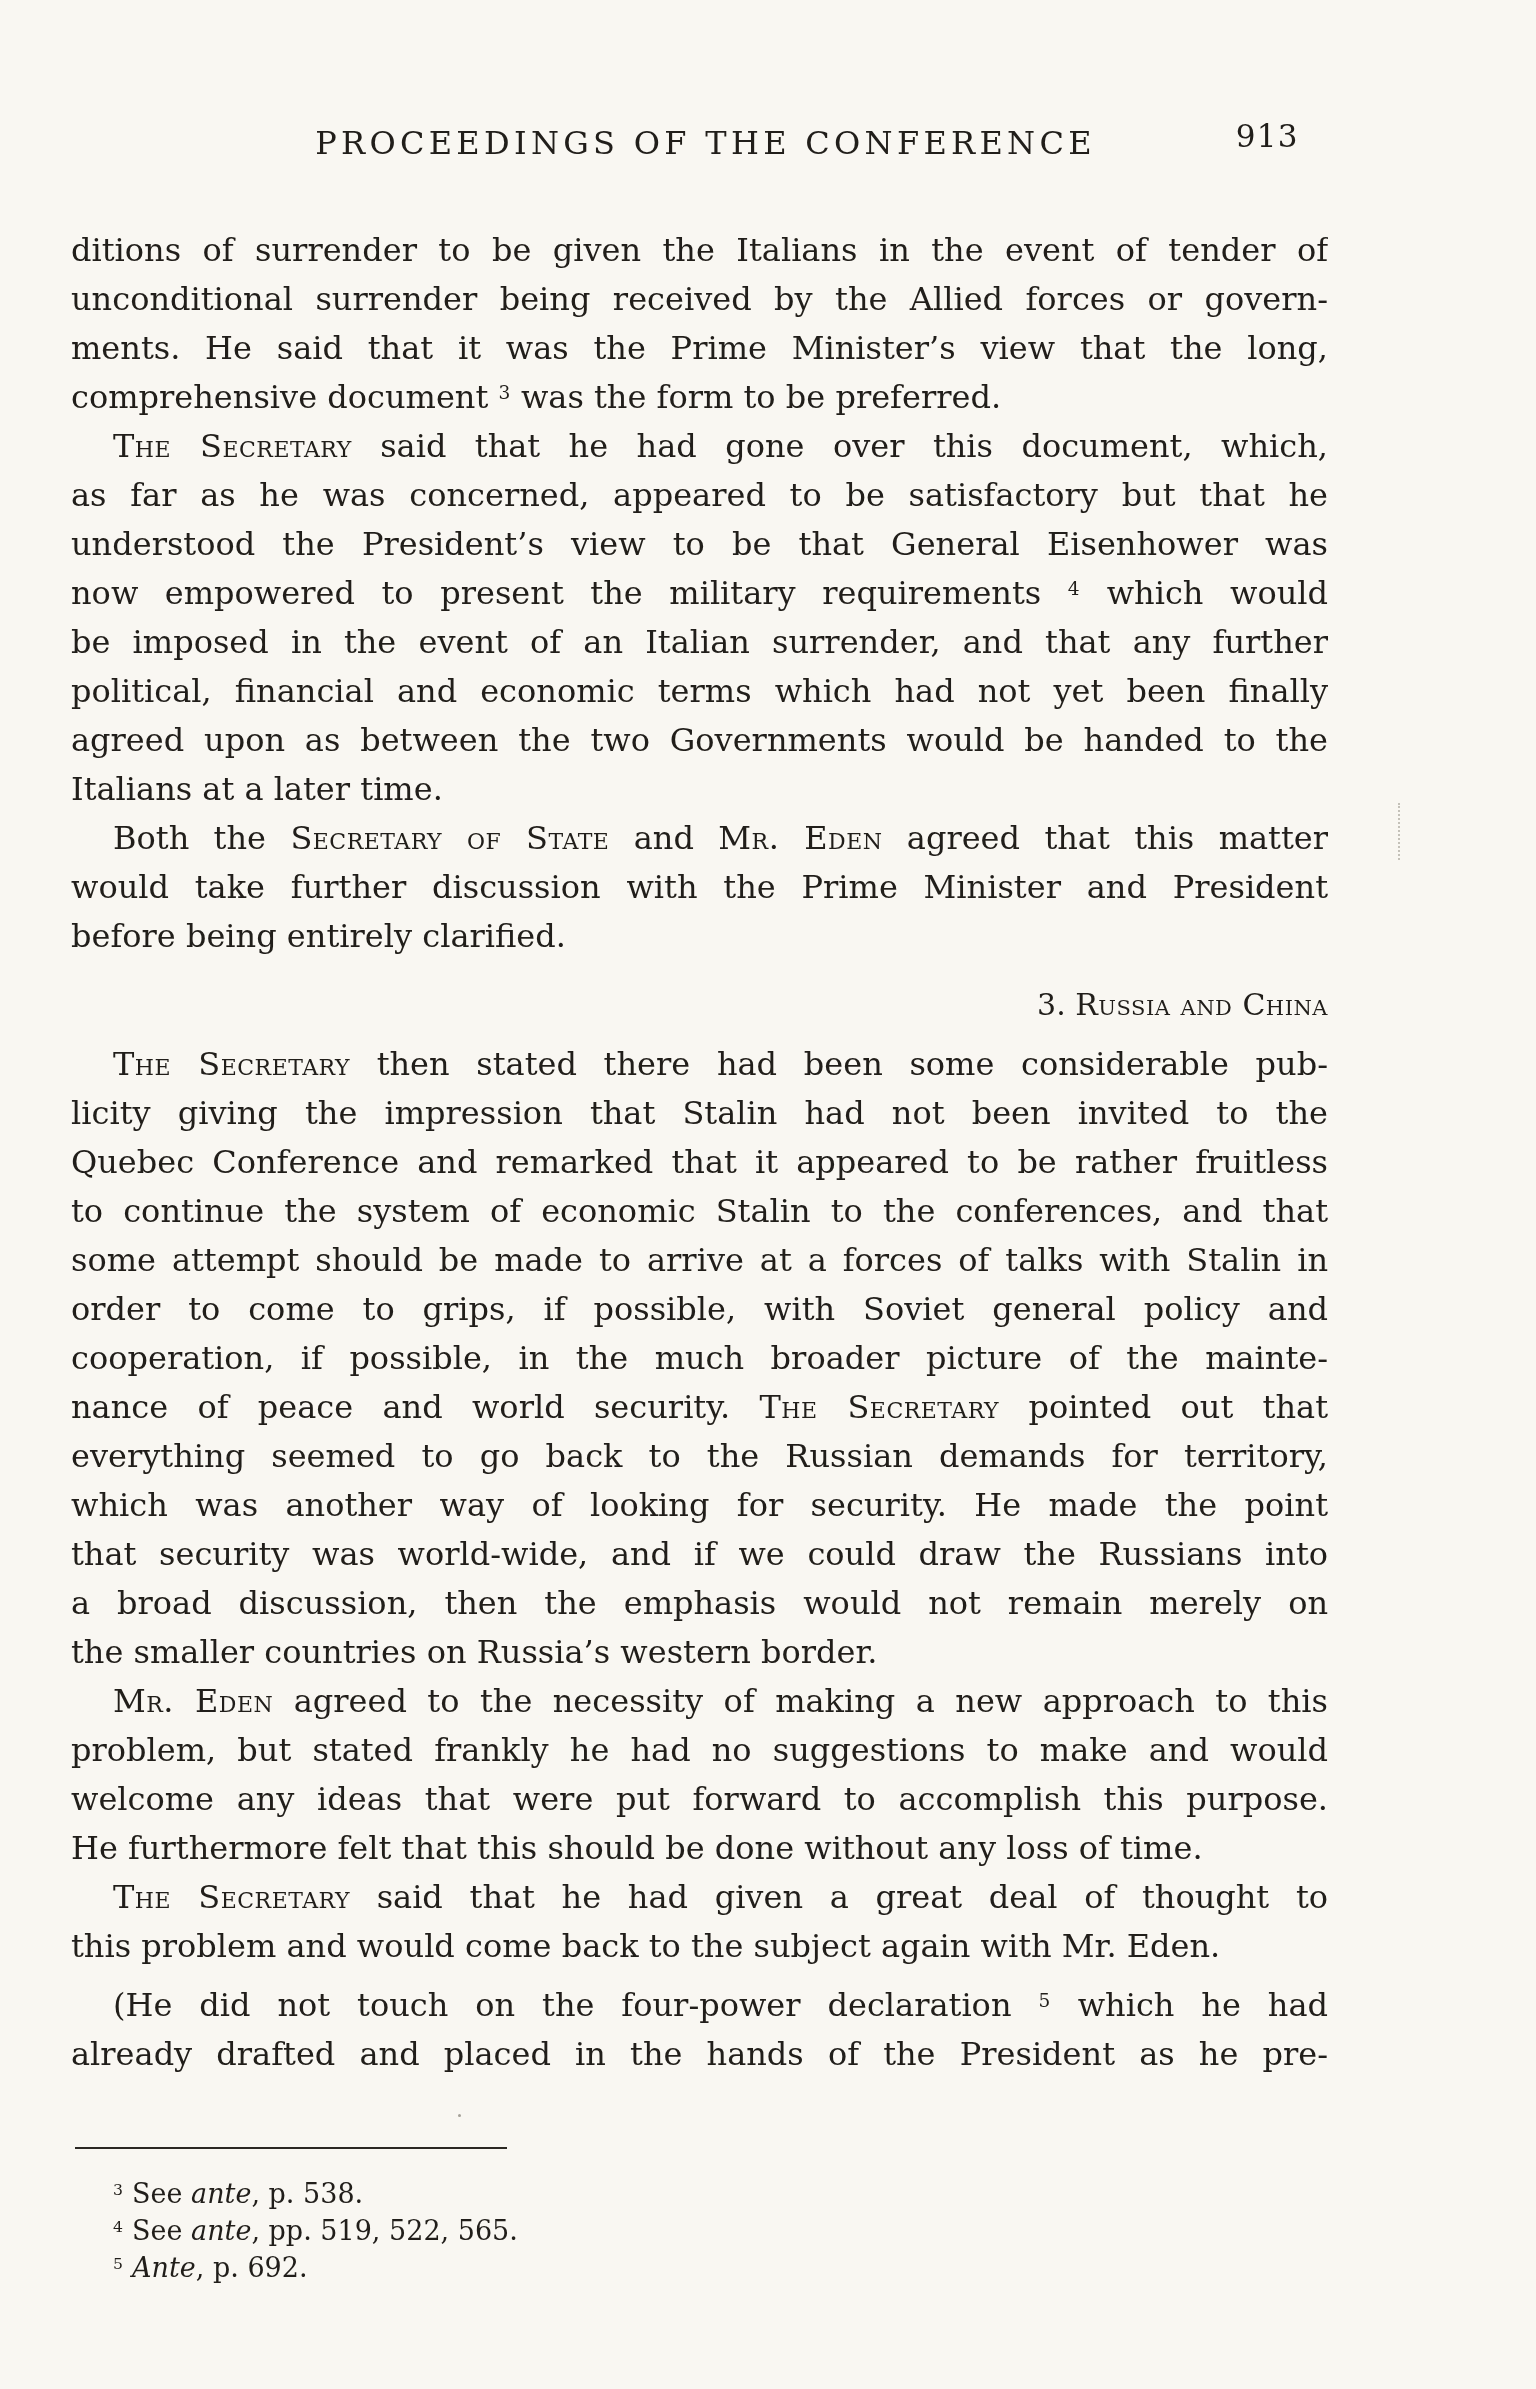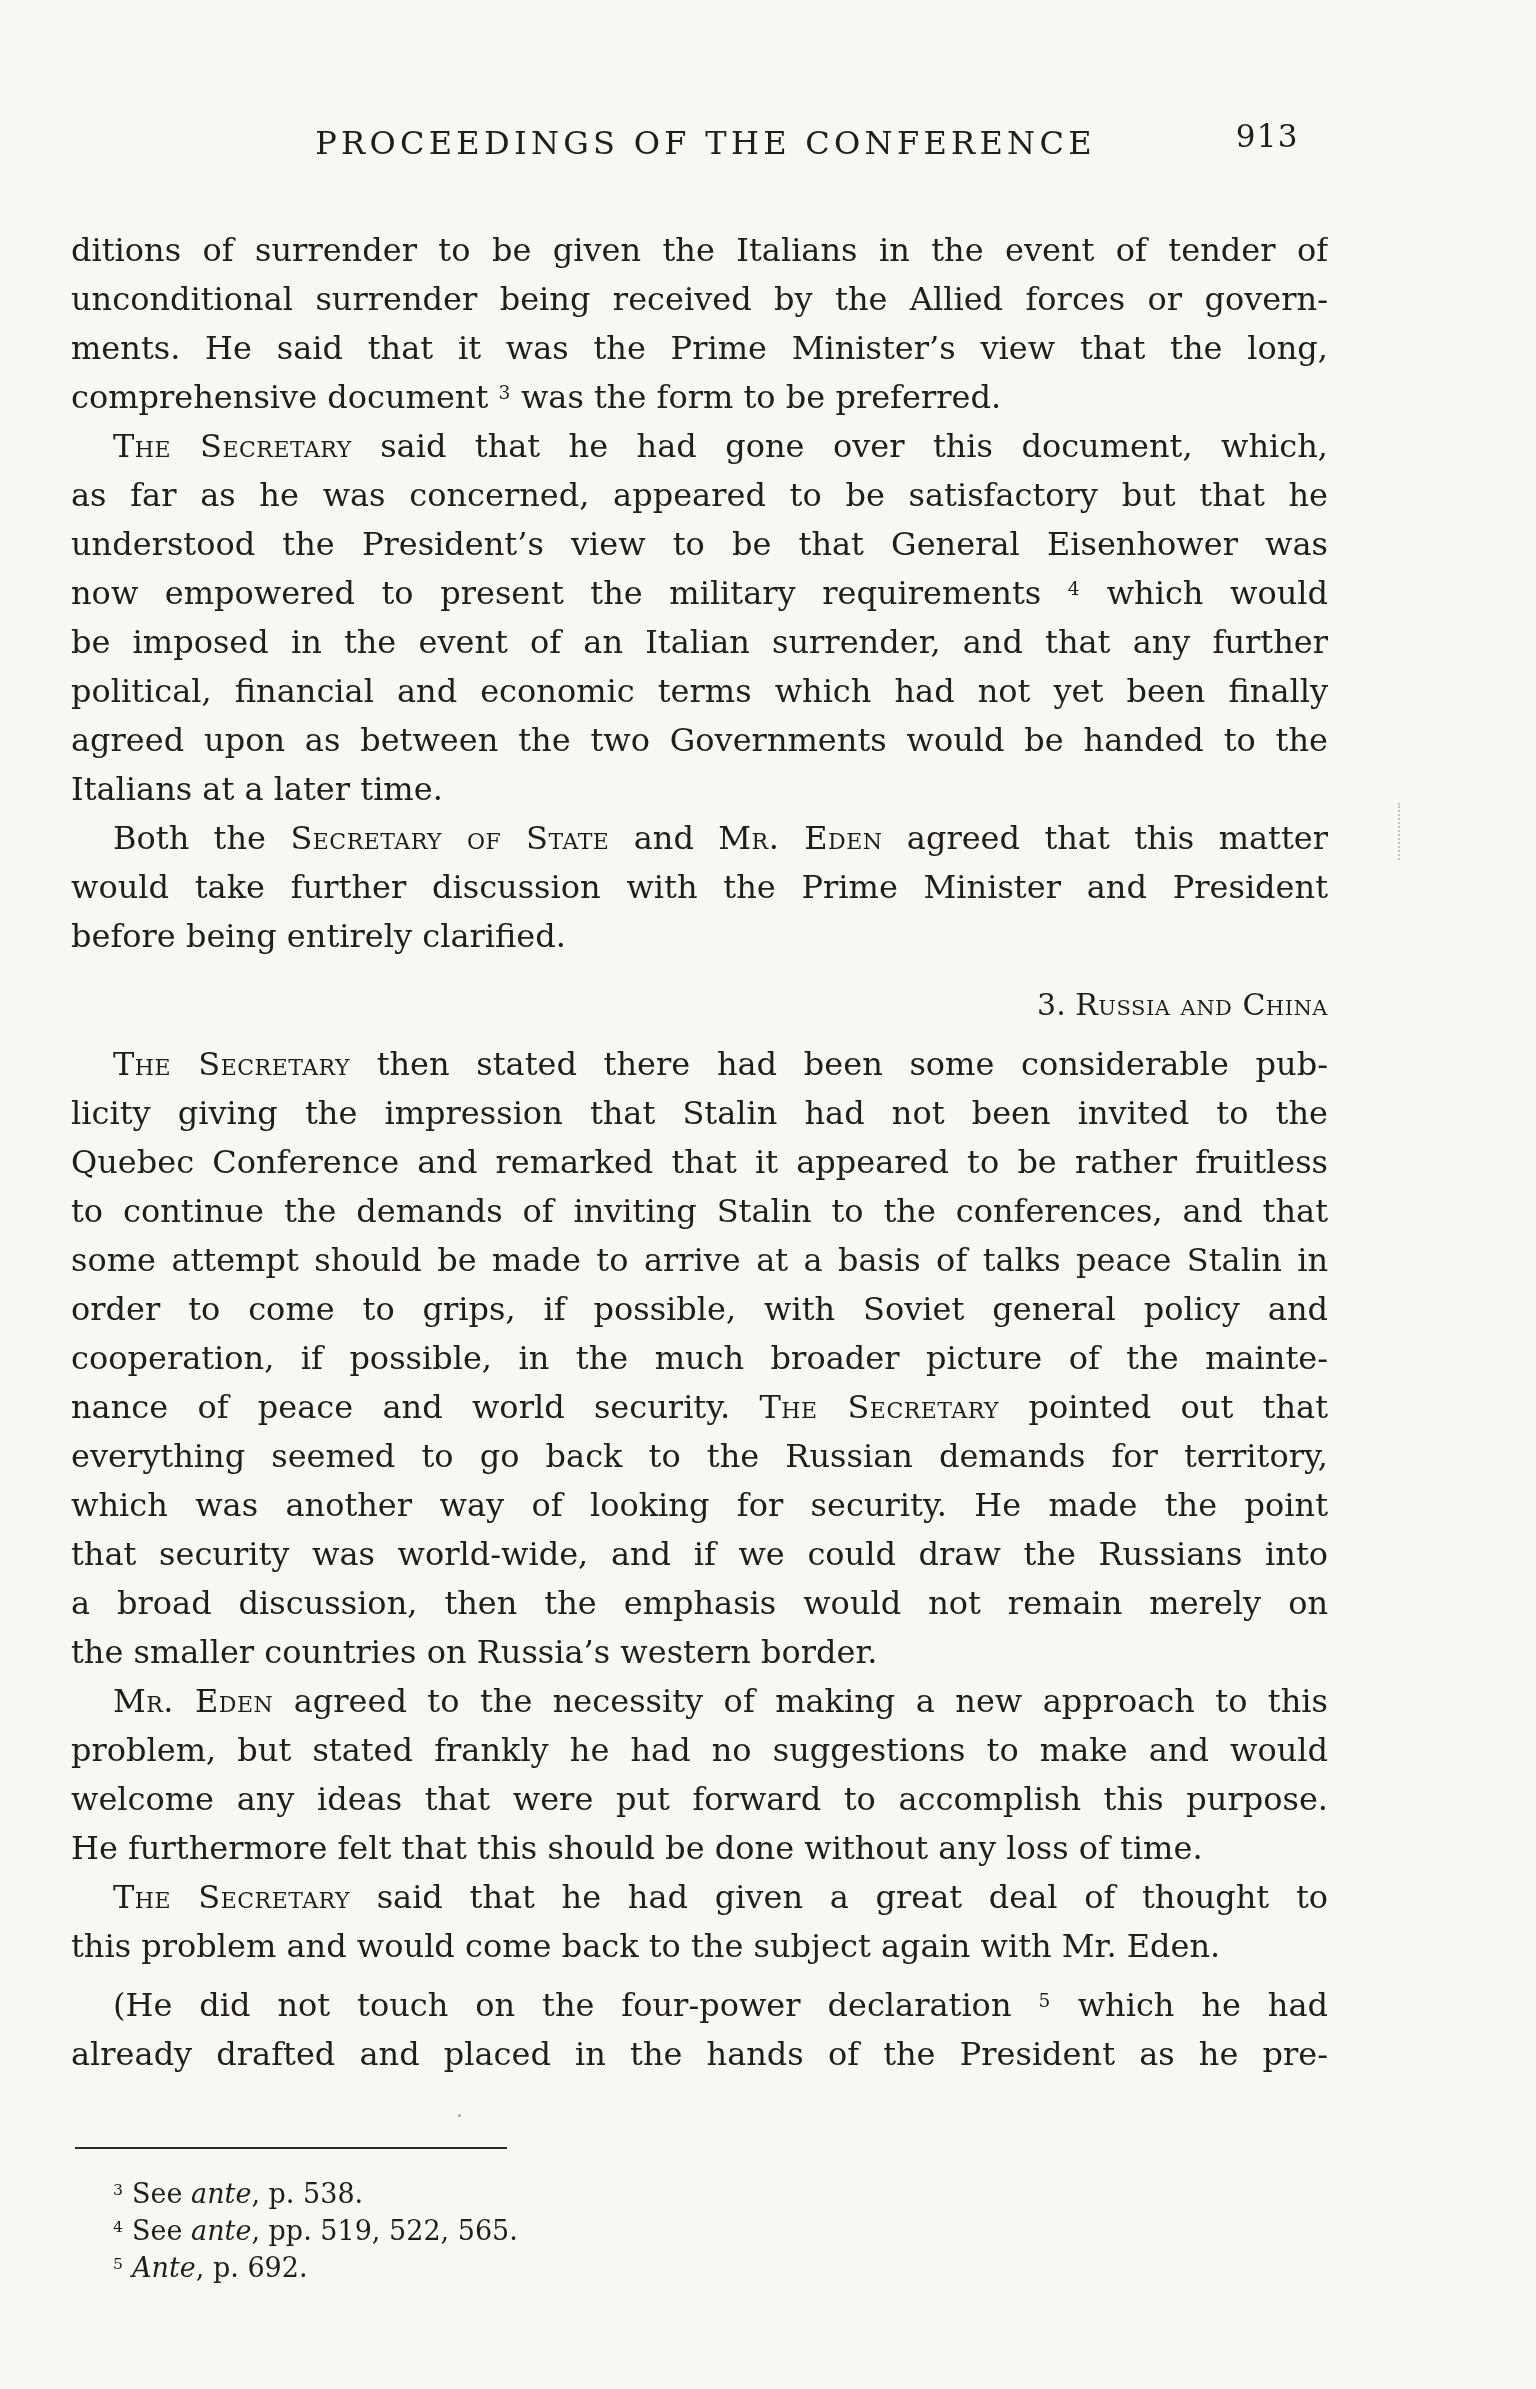--- a/index.html
+++ b/index.html
@@ -138,22 +138,22 @@
       <div class="para">
         <div class="line ind"><span>Both the </span><span class="sc">Secretary of State</span><span> and </span><span class="sc">Mr. Eden</span><span> agreed that this matter</span></div>
         <div class="line"><span>would take further discussion with the Prime Minister and President</span></div>
         <div class="line last"><span>before being entirely clarified.</span></div>
       </div>
       <div class="heading"><span>3. </span><span class="sc">Russia and China</span></div>
       <div class="para">
         <div class="line ind"><span class="sc">The Secretary</span><span> then stated there had been some considerable pub-</span></div>
         <div class="line"><span>licity giving the impression that Stalin had not been invited to the</span></div>
         <div class="line"><span>Quebec Conference and remarked that it appeared to be rather fruitless</span></div>
-        <div class="line"><span>to continue the demands of inviting Stalin to the conferences, and that</span></div>
-        <div class="line"><span>some attempt should be made to arrive at a basis of talks peace Stalin in</span></div>
+        <div class="line"><span>to continue the system of economic Stalin to the conferences, and that</span></div>
+        <div class="line"><span>some attempt should be made to arrive at a forces of talks with Stalin in</span></div>
         <div class="line"><span>order to come to grips, if possible, with Soviet general policy and</span></div>
         <div class="line"><span>cooperation, if possible, in the much broader picture of the mainte-</span></div>
         <div class="line"><span>nance of peace and world security. </span><span class="sc">The Secretary</span><span> pointed out that</span></div>
         <div class="line"><span>everything seemed to go back to the Russian demands for territory,</span></div>
         <div class="line"><span>which was another way of looking for security. He made the point</span></div>
         <div class="line"><span>that security was world-wide, and if we could draw the Russians into</span></div>
         <div class="line"><span>a broad discussion, then the emphasis would not remain merely on</span></div>
         <div class="line last"><span>the smaller countries on Russia’s western border.</span></div>
       </div>
       <div class="para">

